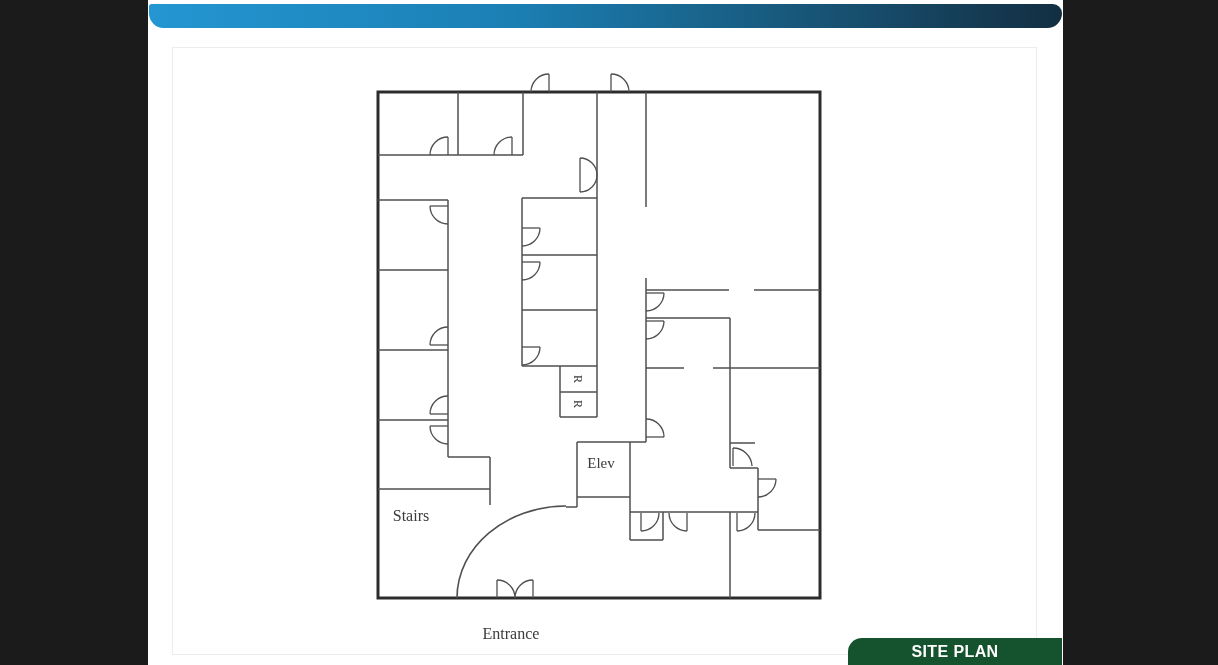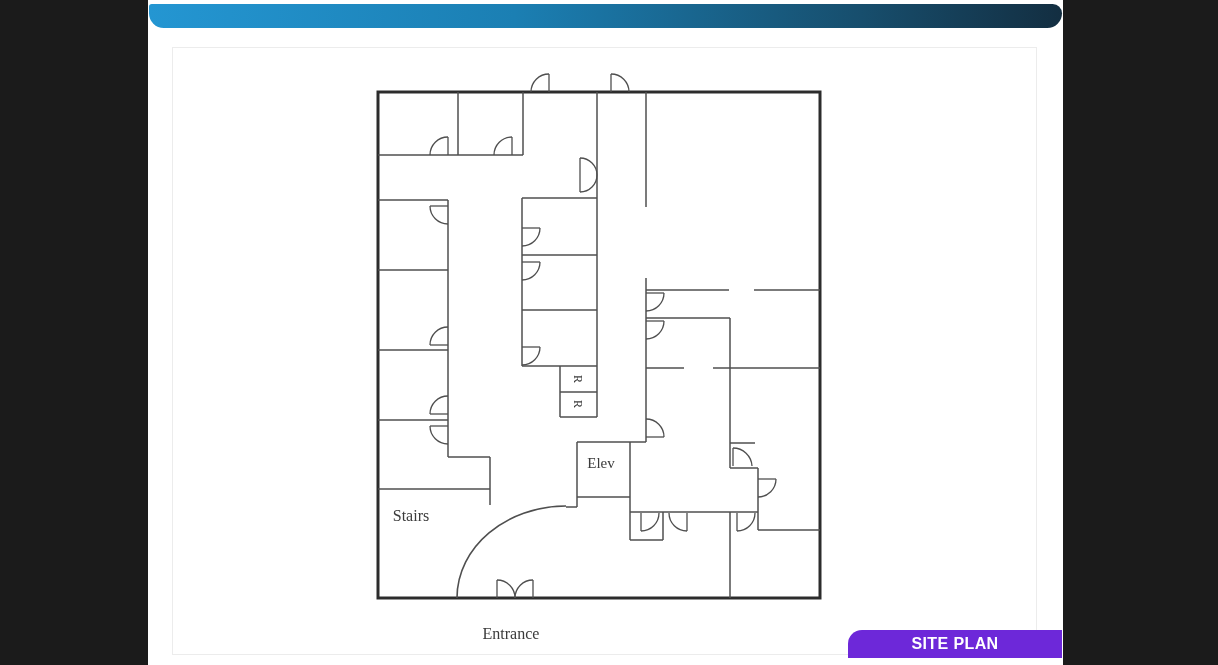--- a/index.html
+++ b/index.html
@@ -31,21 +31,21 @@
     font-size:16px;font-weight:bold;letter-spacing:0.4px;
     cursor:pointer;
   }
 </style>
 </head>
 <body style="background: rgb(27, 27, 27);">
 
 <div class="content">
   <div class="top-bar"></div>
   <div class="panel">
-    <div class="banner" title="SITE PLAN" style="background: #6d28d9; color: rgb(255, 255, 255);">SITE PLAN</div>
+    <div class="banner" title="SITE PLAN" style="background: #14532d; color: rgb(255, 255, 255); margin-top: 8px;">SITE PLAN</div>
   </div>
 </div>
 
 <svg class="plan-svg" viewBox="0 0 1218 665" xmlns="http://www.w3.org/2000/svg">
     <rect x="378" y="92" width="442" height="506" fill="none" stroke="#2c2c2c" stroke-width="3"></rect>
     <line x1="458" y1="92" x2="458" y2="155" stroke="#4f4f4f" stroke-width="1.5"></line>
     <line x1="523" y1="92" x2="523" y2="155" stroke="#4f4f4f" stroke-width="1.5"></line>
     <line x1="378" y1="155" x2="523" y2="155" stroke="#4f4f4f" stroke-width="1.5"></line>
     <line x1="378" y1="200" x2="448" y2="200" stroke="#4f4f4f" stroke-width="1.5"></line>
     <line x1="448" y1="200" x2="448" y2="457" stroke="#4f4f4f" stroke-width="1.5"></line>

